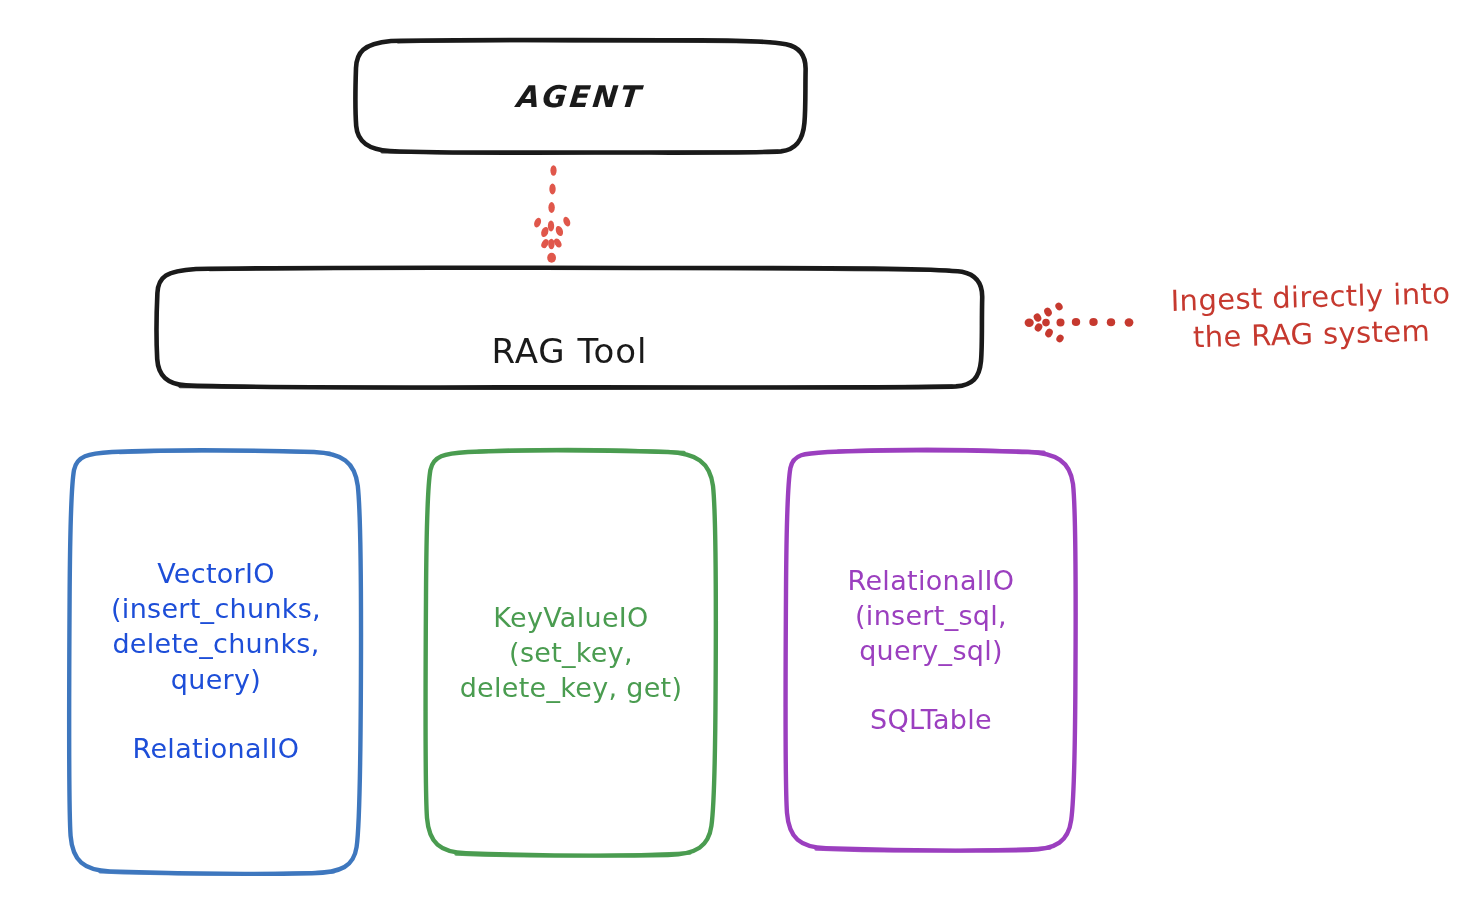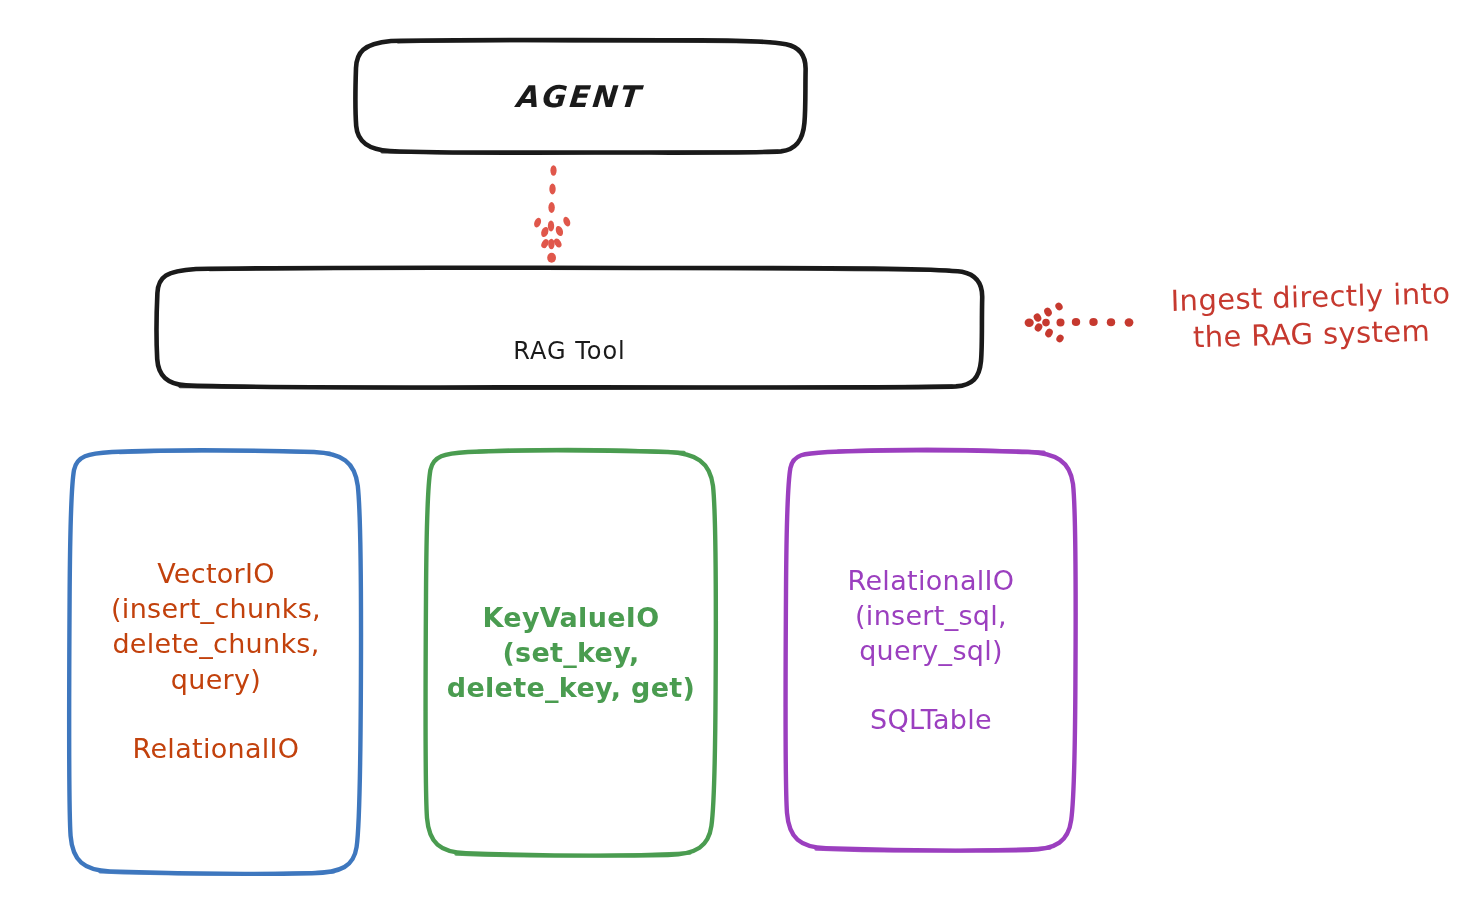--- a/index.html
+++ b/index.html
@@ -53,42 +53,41 @@
   }
 
   
   #ragtool-node {
     left: 157px;
     top: 268px;
     width: 825px;
     height: 118px;
   }
   #ragtool-node .node-label {
-    font-size: 24px;
+    font-size: 34px;
     color: #1a1a1a;
     letter-spacing: 1px;
     margin-top: 48px;
   }
 
   
   .provider {
     padding: 0 14px;
   }
   #vectorio-node {
     left: 70px;
     top: 450px;
     width: 292px;
     height: 422px;
   }
   #keyvalueio-node {
     left: 426px;
     top: 450px;
     width: 290px;
     height: 405px;
-    font-weight: bold;
   }
   #relationalio-node {
     left: 786px;
     top: 450px;
     width: 290px;
     height: 400px;
     justify-content: center;
   }
 
   .provider .api-block,
@@ -96,21 +95,21 @@
     font-size: 27px;
     line-height: 1.30;
     letter-spacing: 0.3px;
     white-space: pre-line;
   }
   .provider .index-block {
     margin-top: 34px;
   }
 
   #vectorio-node .api-block,
-  #vectorio-node .index-block { color: #c2410c; }
+  #vectorio-node .index-block { color: #1d4ed8; }
   #keyvalueio-node .api-block,
   #keyvalueio-node .index-block { color: #4A9C50; }
   #relationalio-node .api-block,
   #relationalio-node .index-block { color: #9B3FBF; }
 
   
   #annotation-note {
     position: absolute;
     left: 1146px;
     top: 279px;

